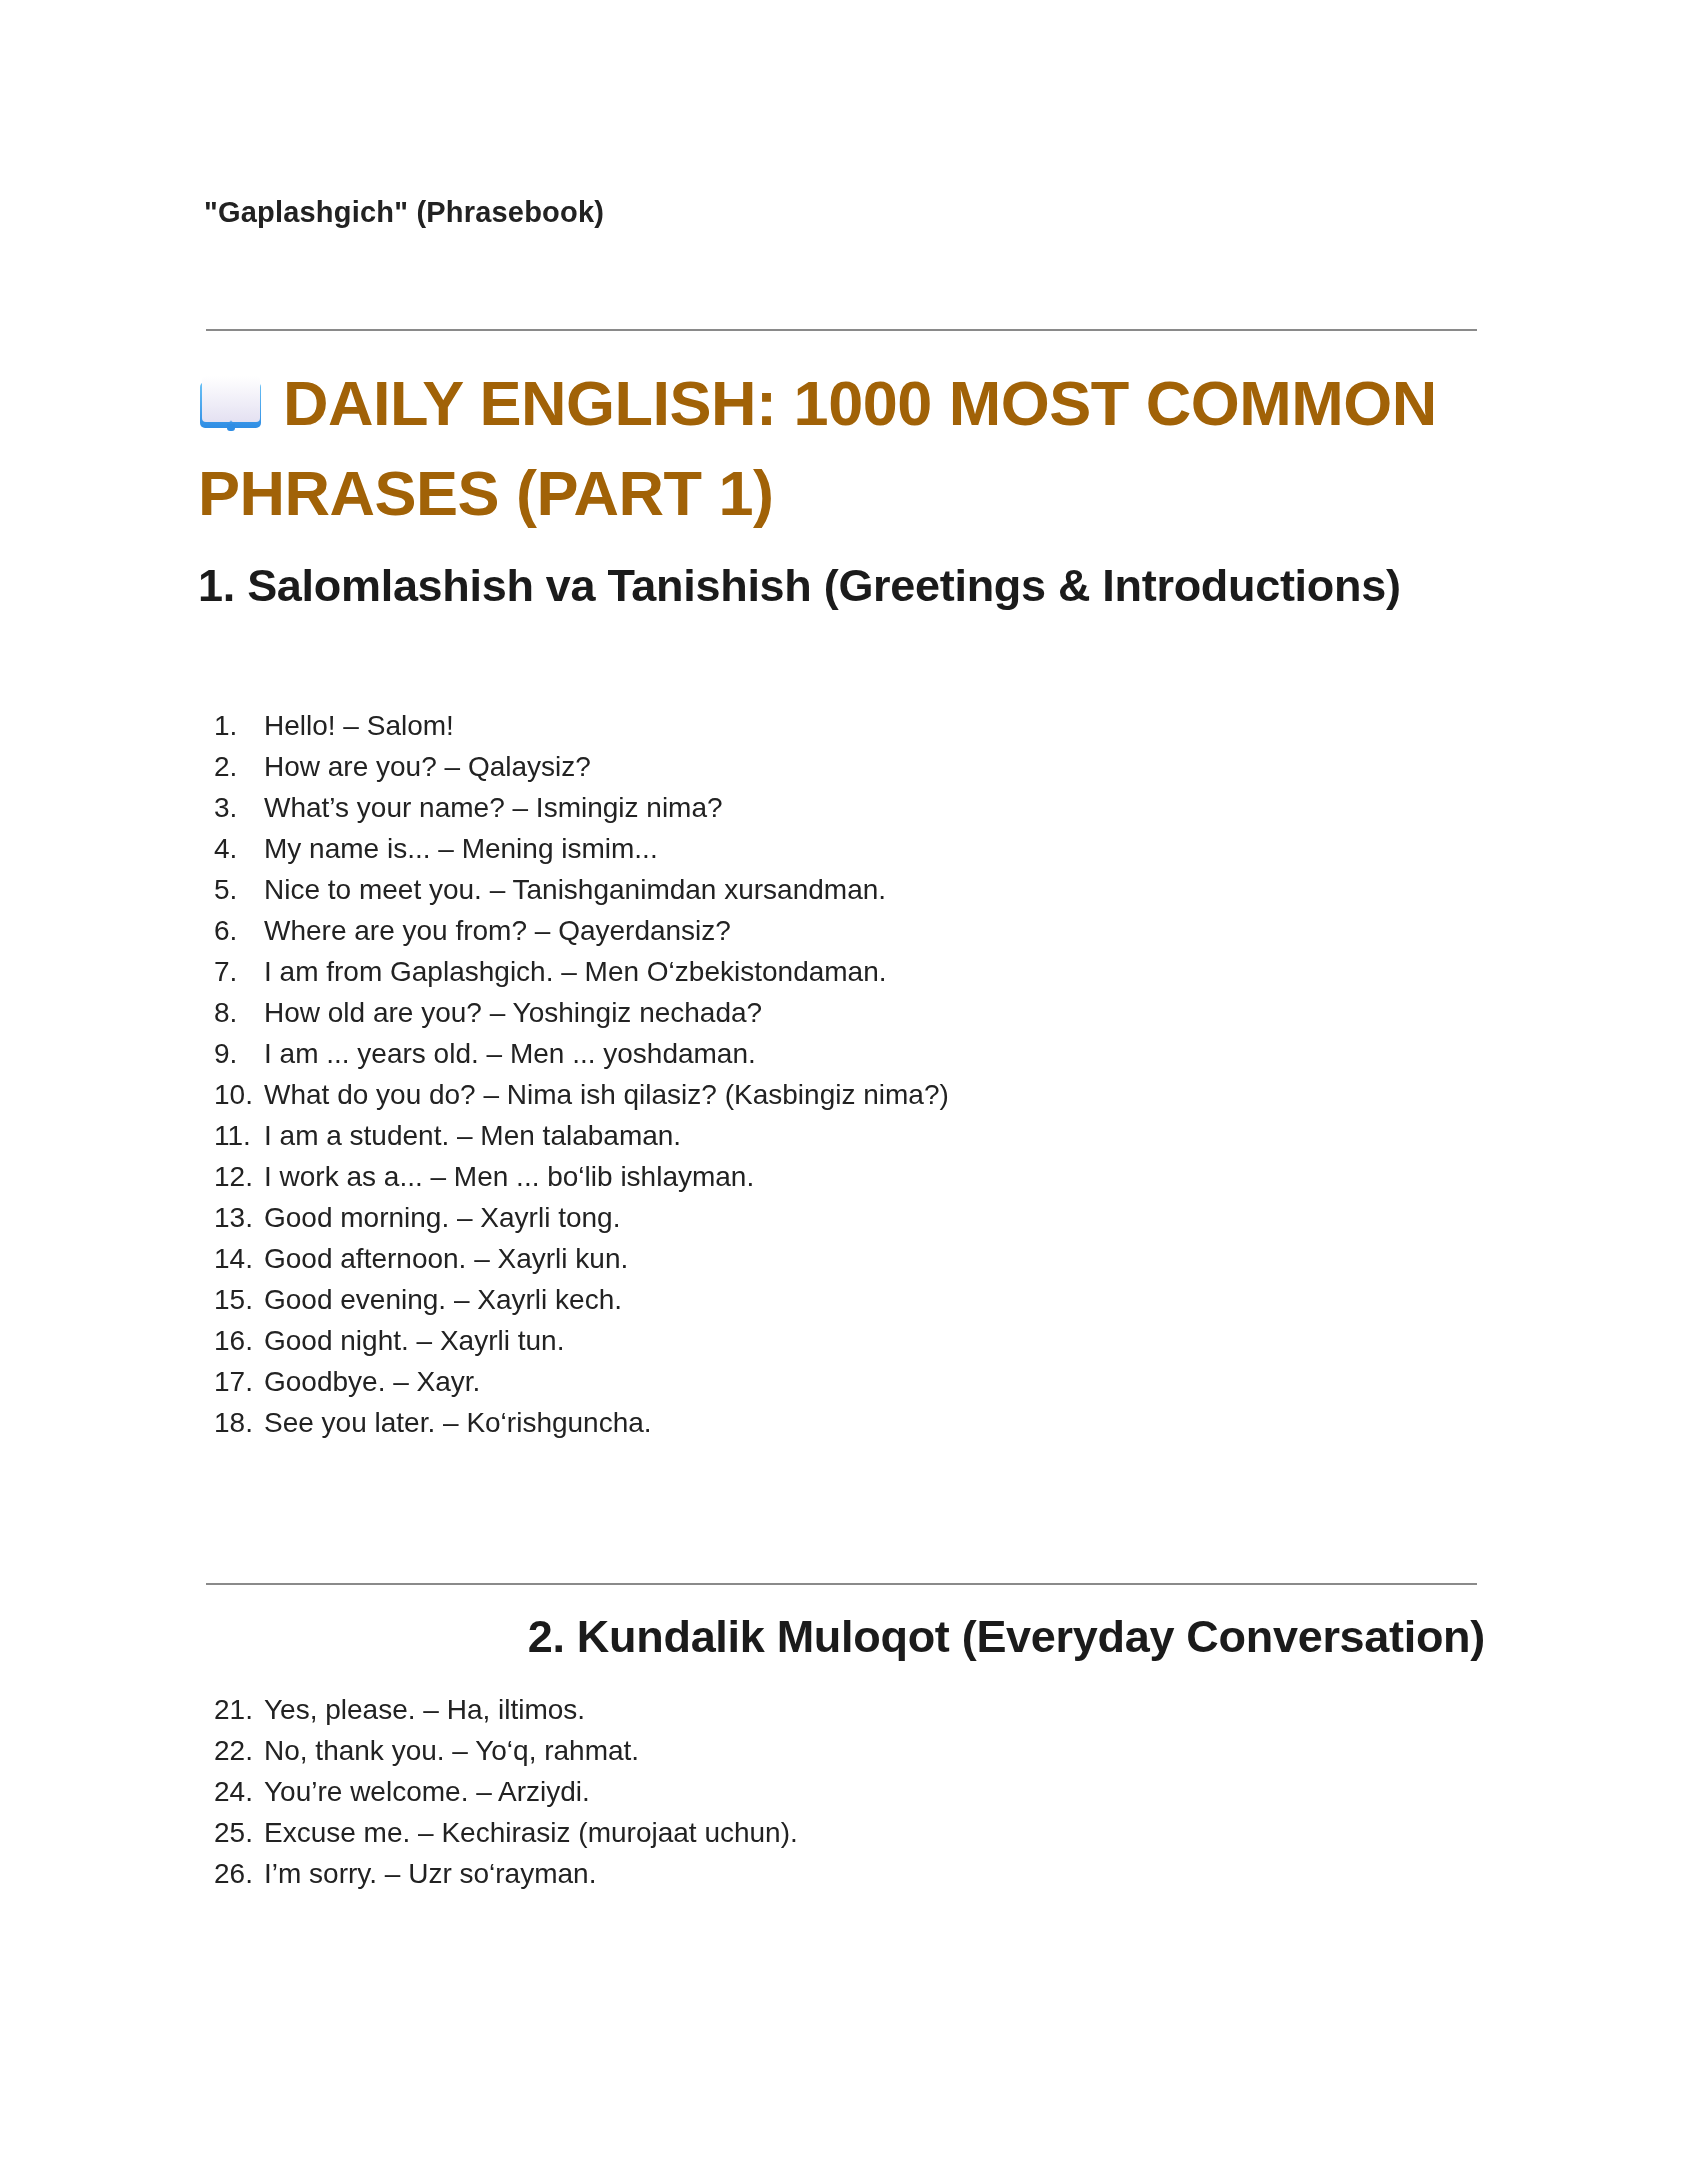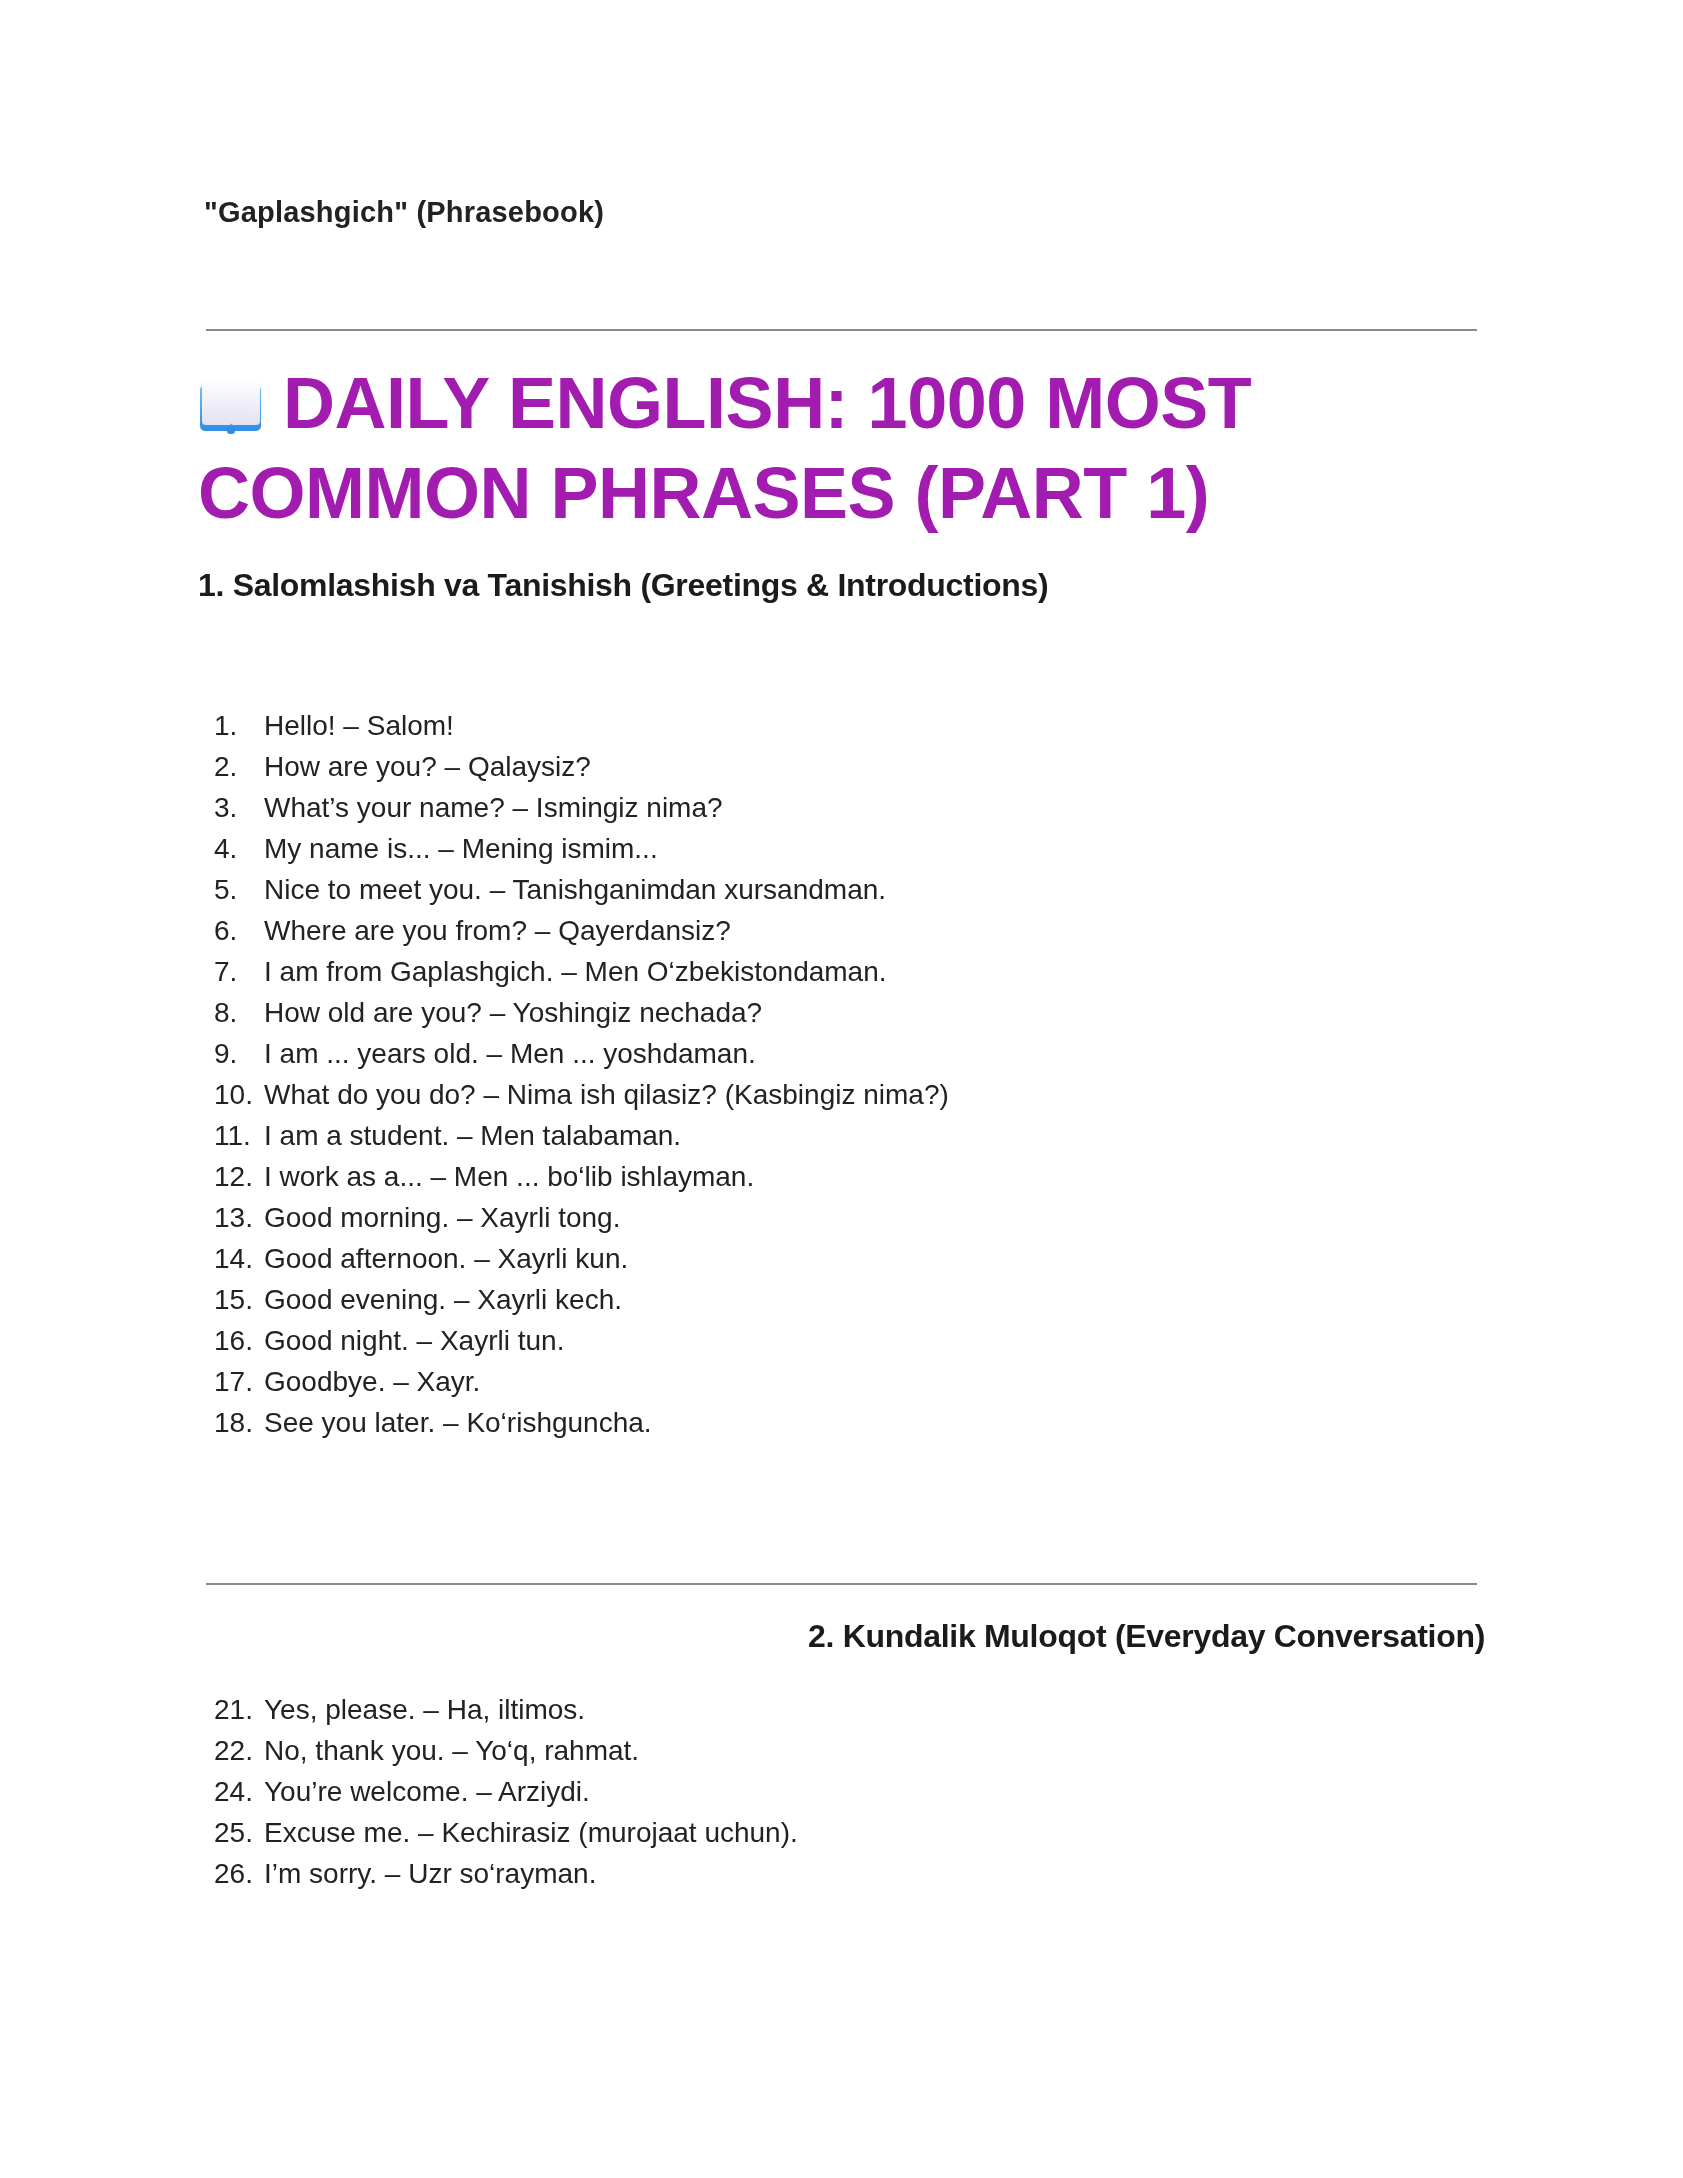--- a/index.html
+++ b/index.html
@@ -12,21 +12,21 @@
     position: absolute; left: 204px; top: 196px;
     font-size: 29px; font-weight: bold; color: #222;
     letter-spacing: 0.2px;
   }
   .rule {
     position: absolute; left: 206px; width: 1271px; height: 2px;
     background: #8a8a8a;
   }
   .title {
     position: absolute; left: 198px; top: 358px; width: 1287px;
-    font-size: 72px; font-weight: bold; line-height: 90px; color: #a21caf;
+    font-size: 63px; font-weight: bold; line-height: 90px; color: #a16207;
     letter-spacing: -0.5px; margin: 0;
   }
   .title .book-icon {
     display: inline-block; width: 65px; height: 55px; vertical-align: -4px;
     margin-right: 20px; position: relative;
   }
   .book-icon .cover {
     position: absolute; left: 2px; top: 8px; width: 61px; height: 46px;
     background: linear-gradient(#6cc2f5, #2f8de4); border-radius: 5px;
   }
@@ -35,21 +35,21 @@
     background: linear-gradient(#ffffff, #e4e1f2); border-radius: 4px 2px 2px 4px;
   }
   .book-icon .page-l { left: 4px; }
   .book-icon .page-r { left: 33px; border-radius: 2px 4px 4px 2px; }
   .book-icon .tab {
     position: absolute; left: 29px; top: 50px; width: 8px; height: 7px;
     background: #2f8de4; border-radius: 0 0 3px 3px;
   }
   .section-heading {
     position: absolute; left: 198px; width: 1287px; margin: 0;
-    font-size: 32px; font-weight: bold; line-height: 69px; color: #1b1b1b;
+    font-size: 45px; font-weight: bold; line-height: 69px; color: #1b1b1b;
     letter-spacing: -0.3px;
   }
   .phrase-list {
     position: absolute; left: 198px; margin: 0; padding: 0; list-style: none;
     font-size: 28px; line-height: 41px; color: #222;
   }
   .phrase-list li { position: relative; padding-left: 66px; white-space: nowrap; }
   .phrase-list .num { position: absolute; left: 16px; top: 0; }
   .phrase-list .en { font-weight: normal; }
 </style>

